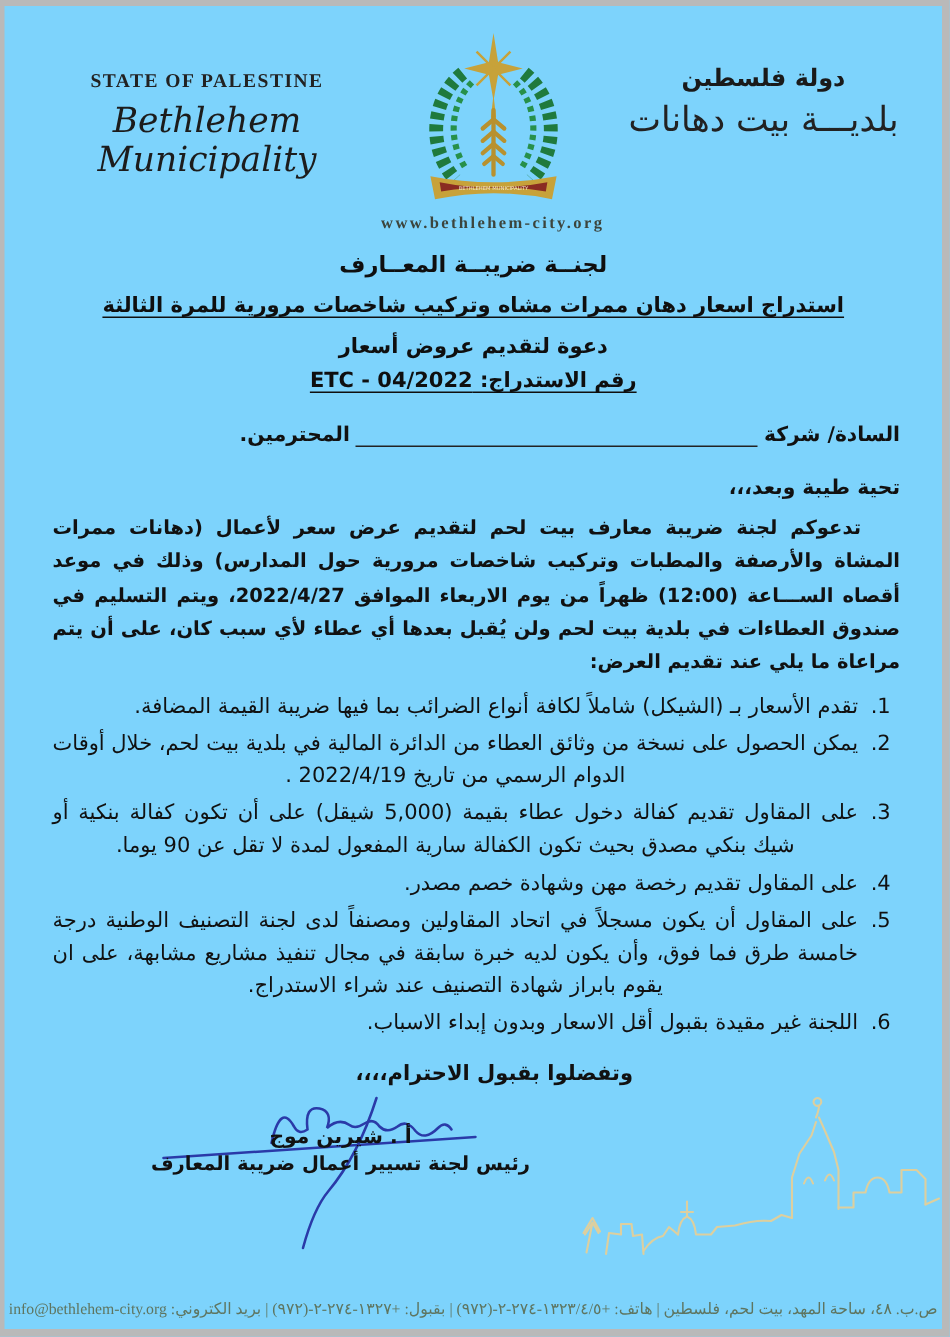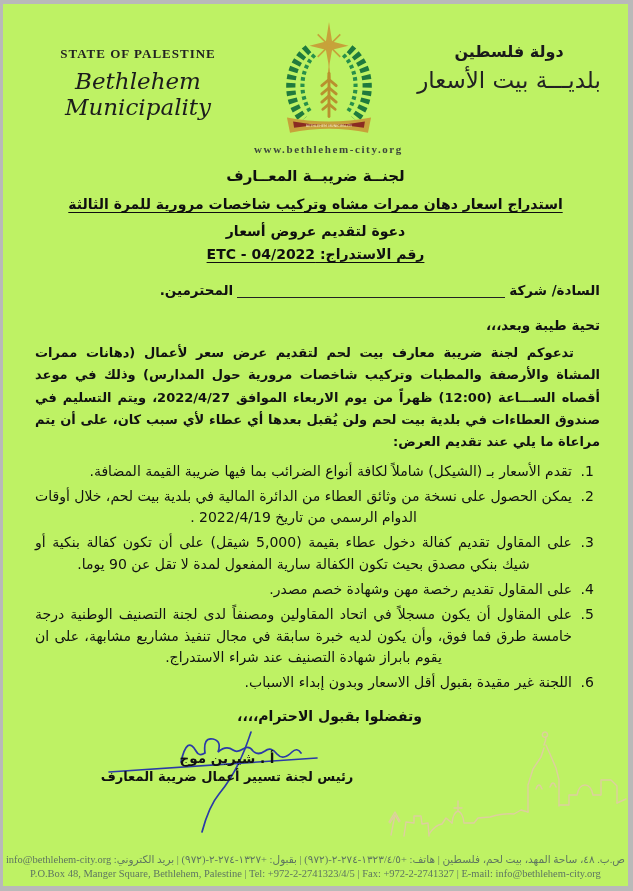--- a/index.html
+++ b/index.html
@@ -1,16 +1,16 @@
 <!DOCTYPE html>
 <html><head>
 <meta charset="utf-8">
 <style>
   html,body{margin:0;padding:0;width:633px;height:891px;background:#b9b9b9;font-family:"DejaVu Sans",sans-serif;}
-  .page{position:absolute;top:4px;left:3px;right:5px;bottom:5px;background:#bef264;overflow:hidden;box-sizing:border-box;color:#111;}
+  .page{position:absolute;top:4px;left:3px;right:5px;bottom:5px;background:#7dd3fc;overflow:hidden;box-sizing:border-box;color:#111;}
   
   .hdr{display:flex;justify-content:space-between;align-items:flex-start;padding:16px 24px 0 30px;}
   .hdr-en{margin-top:26px;text-align:center;width:210px;}
   .state-en{font-family:"Liberation Serif",serif;font-weight:bold;font-size:13px;letter-spacing:1px;color:#222;}
   .muni-en{font-family:"DejaVu Serif",serif;font-style:italic;font-size:23px;margin-top:6px;color:#1c1c1c;}
   .hdr-logo{text-align:center;width:150px;}
   .website{font-family:"Liberation Serif",serif;font-weight:bold;font-size:11px;letter-spacing:1.6px;color:#3c443c;margin-top:1px;}
   .hdr-ar{margin-top:22px;text-align:center;width:190px;direction:rtl;}
   .state-ar{font-weight:bold;font-size:16px;color:#1a1a1a;}
   .muni-ar{font-size:23px;margin-top:6px;color:#222;}
@@ -81,21 +81,21 @@
           <path d="M19,95 Q60,103 101,95 L98,110 Q60,102 22,110 Z" fill="#c7a23a"></path>
           <path d="M25,99 Q60,106 95,99 L94,105 Q60,99 26,105 Z" fill="#8a2b22"></path>
           <text x="60" y="104" text-anchor="middle" font-size="3.4" fill="#f4e6c8">BETHLEHEM MUNICIPALITY</text>
         </g>
       </svg>
       <div class="website">www.bethlehem-city.org</div>
     </div>
 
     <div class="hdr-ar">
       <div class="state-ar">دولة فلسطين</div>
-      <div class="muni-ar">بلديـــة بيت الأسعار</div>
+      <div class="muni-ar">بلديـــة بيت دهانات</div>
     </div>
   </header>
 
   <div class="t t1">لجنــة ضريبــة المعــارف</div>
   <div class="t t3">استدراج اسعار دهان ممرات مشاه وتركيب شاخصات مرورية للمرة الثالثة</div>
   <div class="t t2">دعوة لتقديم عروض أسعار</div>
   <div class="t t4">رقم الاستدراج: ETC - 04/2022</div>
 
   <div class="content">
 
@@ -149,16 +149,15 @@
     </g>
   </svg>
 
   <footer class="ftr">
     <div class="ftr-ar">
       <span>ص.ب. ٤٨، ساحة المهد، بيت لحم، فلسطين</span>
       <span>| هاتف: </span><span dir="ltr">١٣٢٣/٤/٥-٢٧٤-٢-(٩٧٢)+</span>
       <span>| بقبول: </span><span dir="ltr">١٣٢٧-٢٧٤-٢-(٩٧٢)+</span>
       <span>| بريد الكتروني: </span><span dir="ltr">info@bethlehem-city.org</span>
     </div>
-    <div class="ftr-en">P.O.Box 48, Manger Square, Bethlehem, Palestine | Tel:  +972-2-2741323/4/5 | Fax:  +972-2-2741327  | E-mail: info@bethlehem-city.org</div>
   </footer>
 
 </div>
 
 </body></html>

